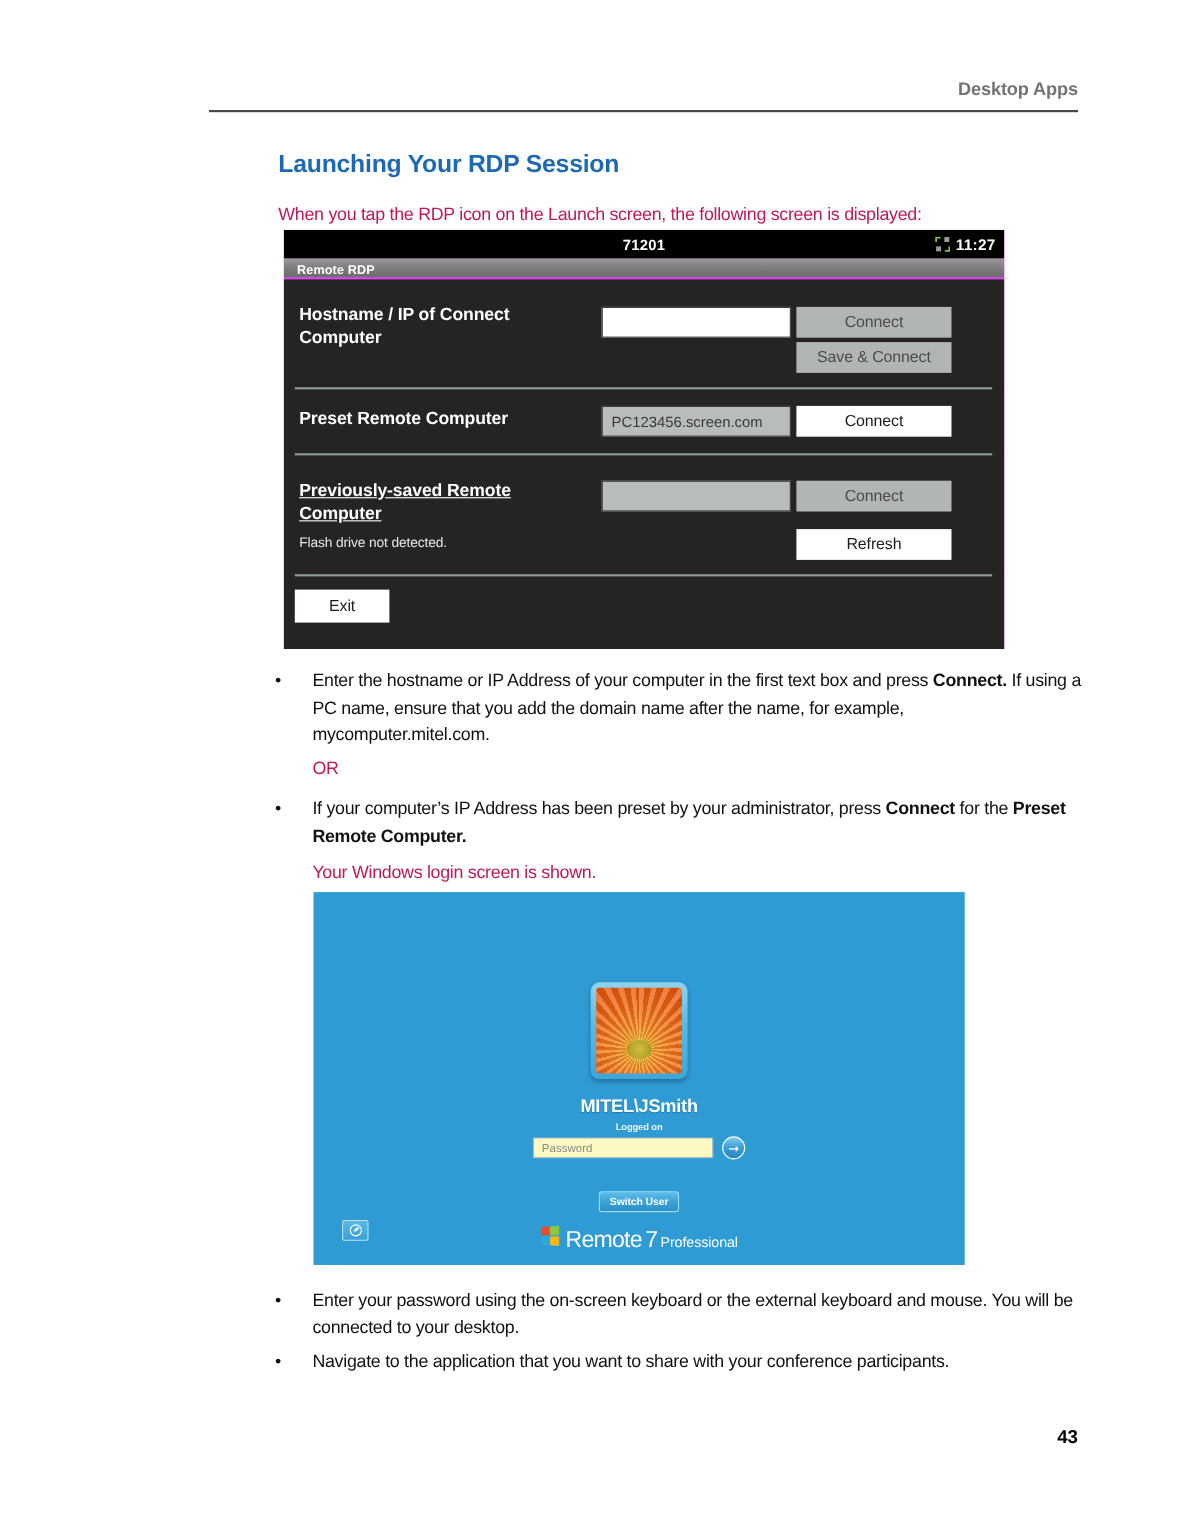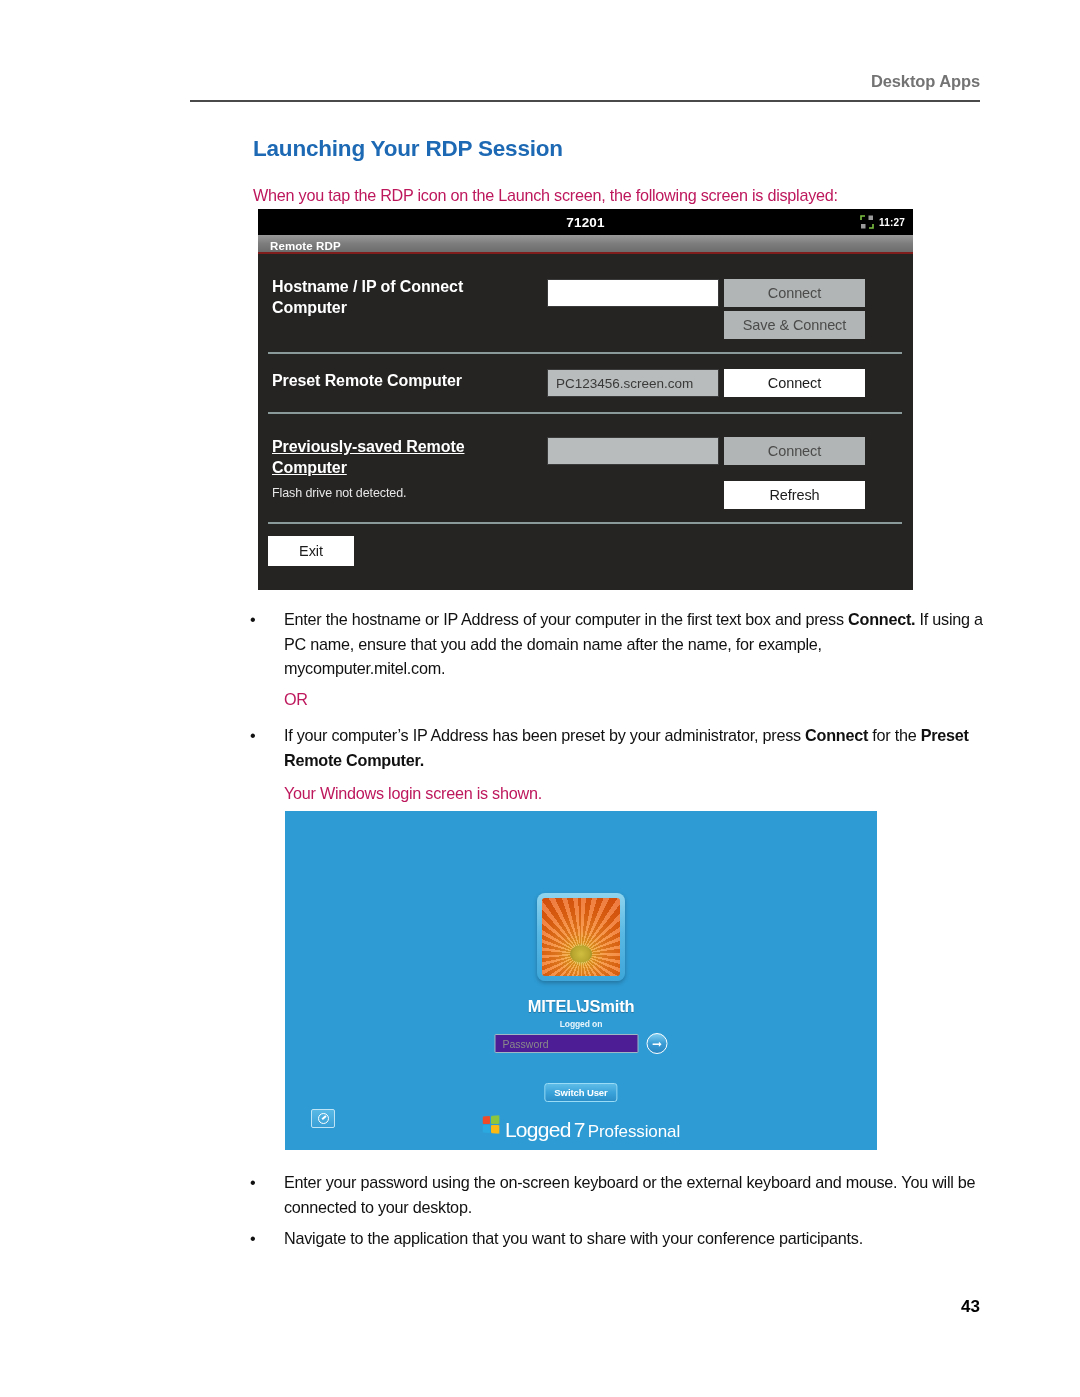--- a/index.html
+++ b/index.html
@@ -88,21 +88,21 @@
     font-weight: bold;
   }
 
   
   .rdp-shot {
     position: absolute;
     left: 258px;
     top: 209px;
     width: 655px;
     height: 381px;
-    background: #7f1d1d;
+    background: #d946ef;
     box-sizing: border-box;
     overflow: hidden;
   }
   .rdp-statusbar {
     position: absolute;
     left: 0; top: 0;
     width: 100%;
     height: 26px;
     background: #000;
     display: flex;
@@ -119,21 +119,21 @@
     position: absolute;
     right: 8px;
     top: 0;
     height: 26px;
     display: flex;
     align-items: center;
     gap: 5px;
   }
   .net-icon { width: 14px; height: 14px; position: relative; display:block; }
   .rdp-time {
-    font-size: 10px;
+    font-size: 14px;
     font-weight: bold;
     color: #ffffff;
     letter-spacing: 0.2px;
   }
   .rdp-titlebar {
     position: absolute;
     left: 0; top: 26px;
     width: 100%;
     height: 17px;
     background: linear-gradient(to bottom, #9a9a9a 0%, #7d7d7d 50%, #6c6c6c 100%);
@@ -283,23 +283,23 @@
   .win-pwd-row {
     position: absolute;
     left: 50%;
     top: 222px;
     transform: translateX(-50%);
     display: flex;
     align-items: center;
     gap: 8px;
   }
   .win-pwd-input {
-    width: 144px;
+    width: 164px;
     height: 19px;
-    background: #4c1d95;
+    background: #fef9c3;
     border: 1px solid #9fb8c4;
     border-radius: 1px;
     display: flex;
     align-items: center;
     padding-left: 7px;
     box-sizing: border-box;
     font-size: 10.5px;
     color: #8a8a8a;
   }
   .win-go {
@@ -383,21 +383,21 @@
   .f4 { background: #fdb913; }
   .win-brand-text {
     color: #ffffff;
     font-size: 21px;
     letter-spacing: -0.7px;
     display: flex;
     align-items: baseline;
     gap: 3px;
   }
   .win-brand-text .seven { font-size: 21px; }
-  .win-brand-text .pro { font-size: 17px; letter-spacing: -0.1px; margin-top: 15px; }
+  .win-brand-text .pro { font-size: 13px; letter-spacing: -0.1px; margin-top: 15px; }
 </style>
 </head>
 <body>
 
 <div class="page-header">Desktop Apps</div>
 <div class="header-rule"></div>
 
 <div class="section-title">Launching Your RDP Session</div>
 
 <div class="para intro-para">When you tap the RDP icon on the Launch screen, the following screen is displayed:</div>
@@ -499,21 +499,21 @@
   </div>
 
   <div class="win-brand">
     <span class="win-flag">
       <i class="f1"></i>
         <i class="f2"></i>
         <i class="f3"></i>
         <i class="f4"></i>
     </span>
     <span class="win-brand-text">
-      <span>Logged</span>
+      <span>Remote</span>
         <span class="seven">7</span>
         <span class="pro">Professional</span>
     </span>
   </div>
 </div>
 
 <div class="bullet-row" style="left:246px;top:1170px;width:740px;">
   <span class="bullet-dot">•</span>
   <span class="bullet-text">Enter your password using the on-screen keyboard or the external keyboard and mouse. You will be connected to your desktop.</span>
 </div>

